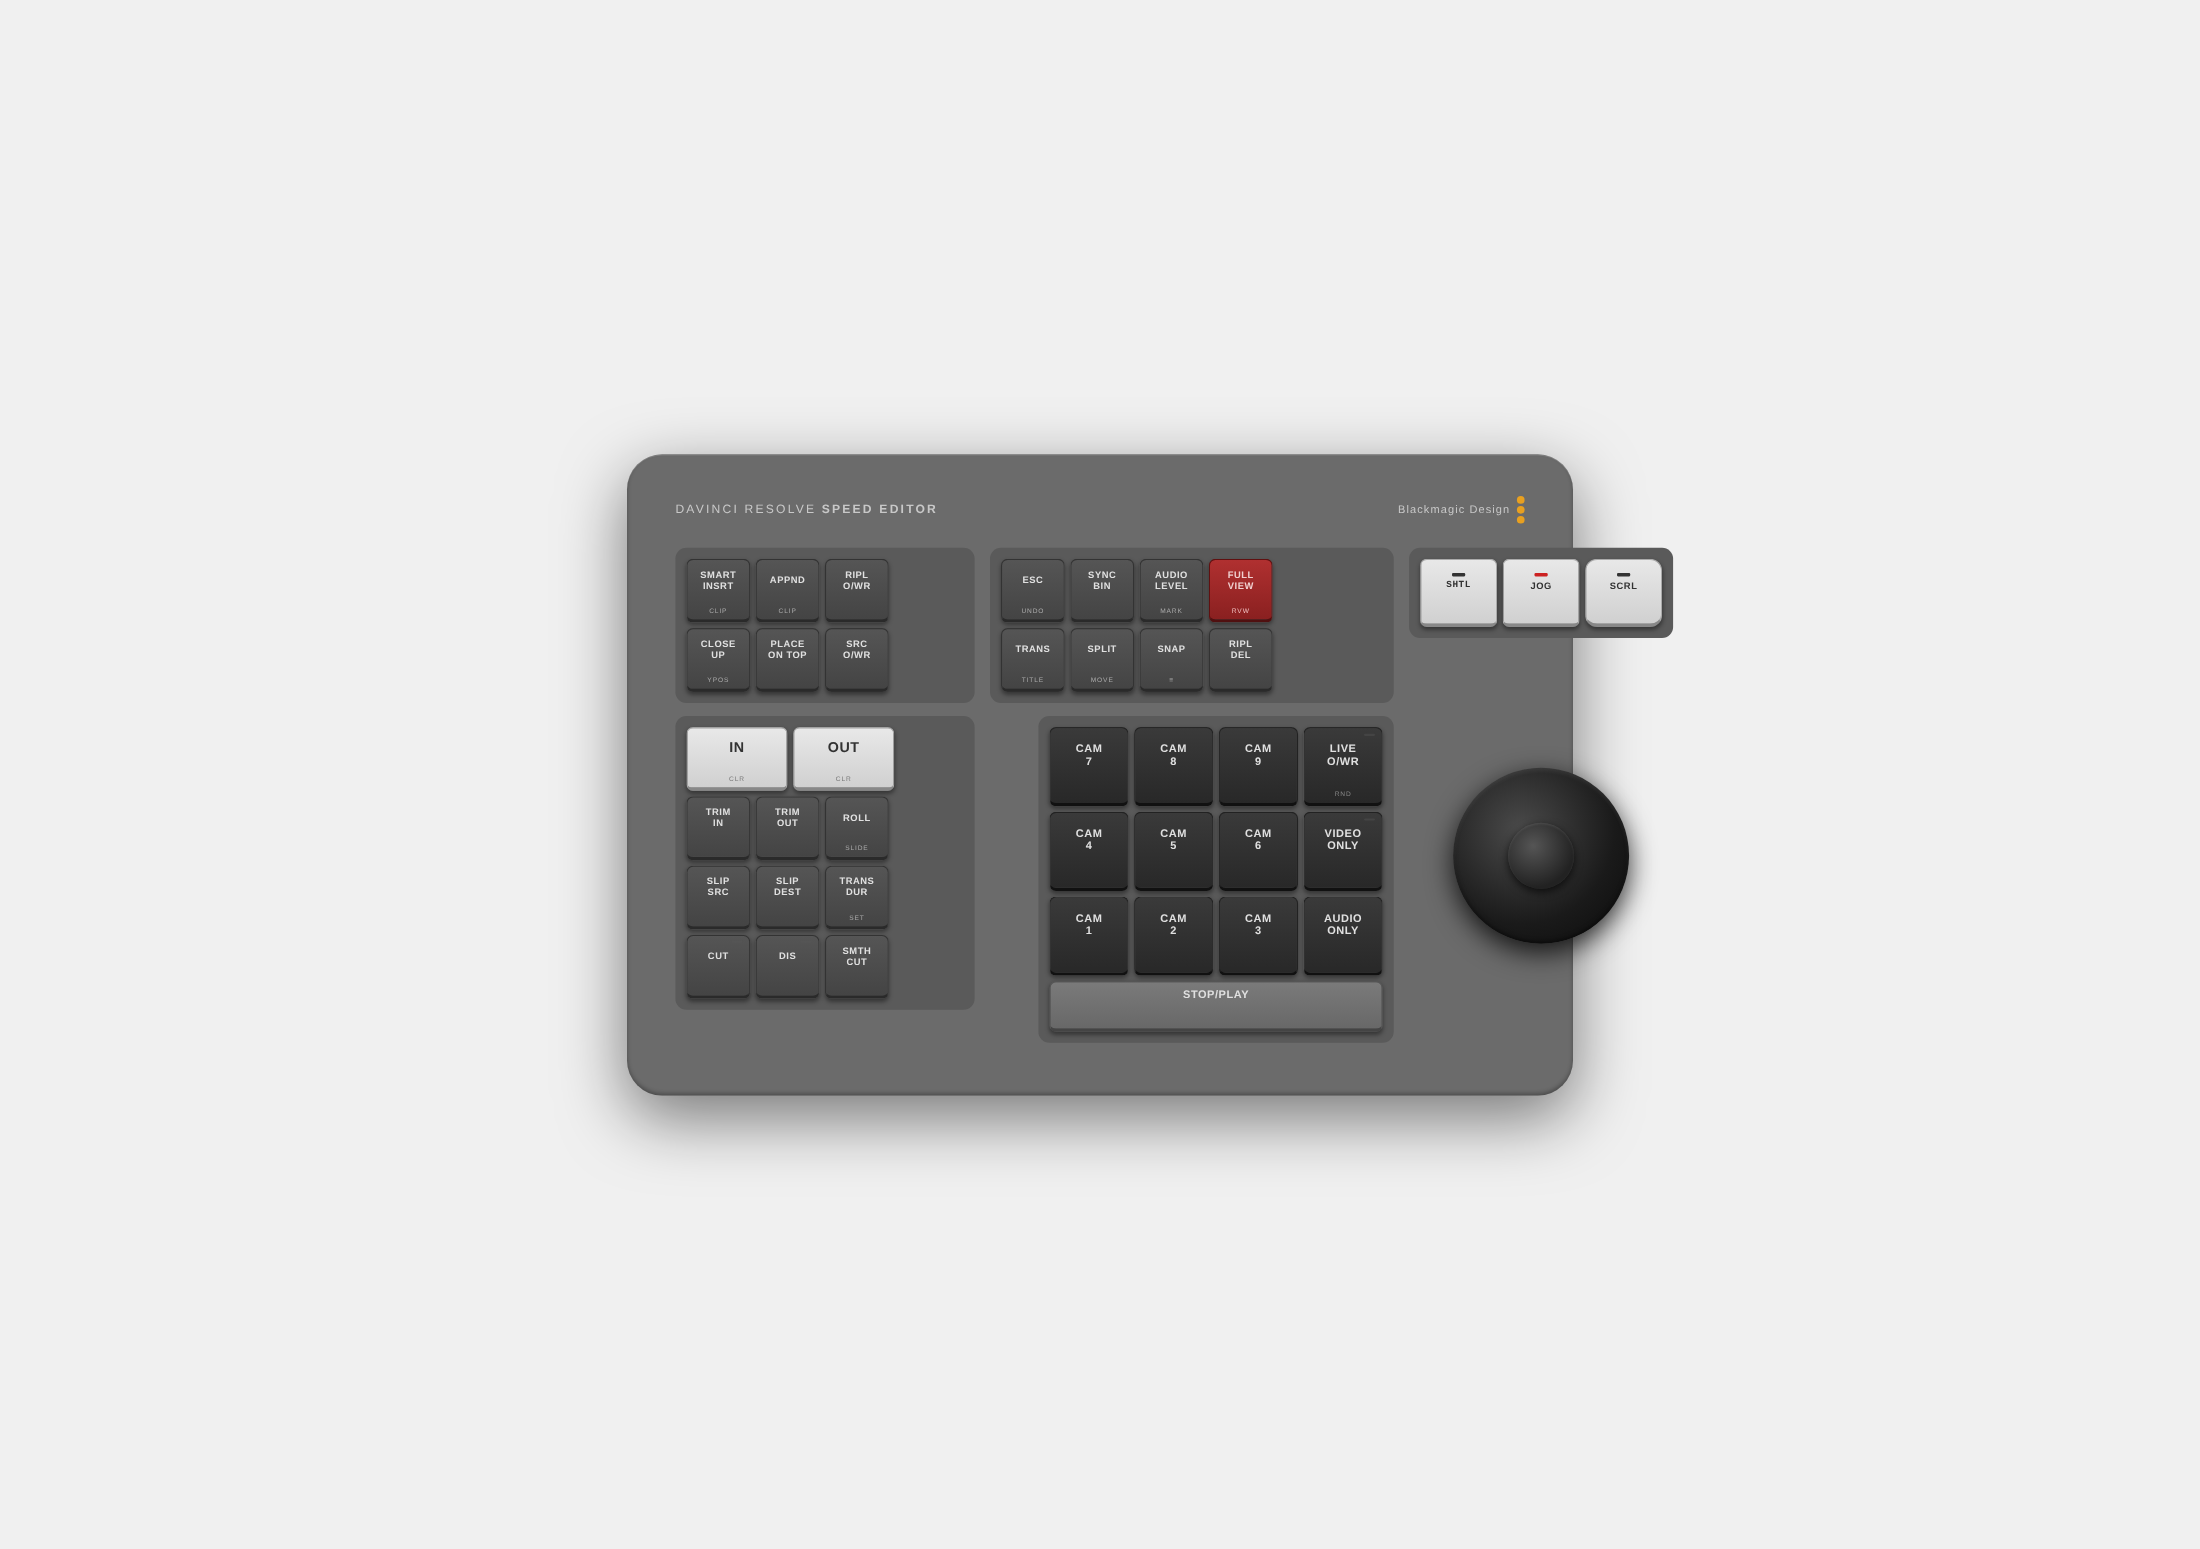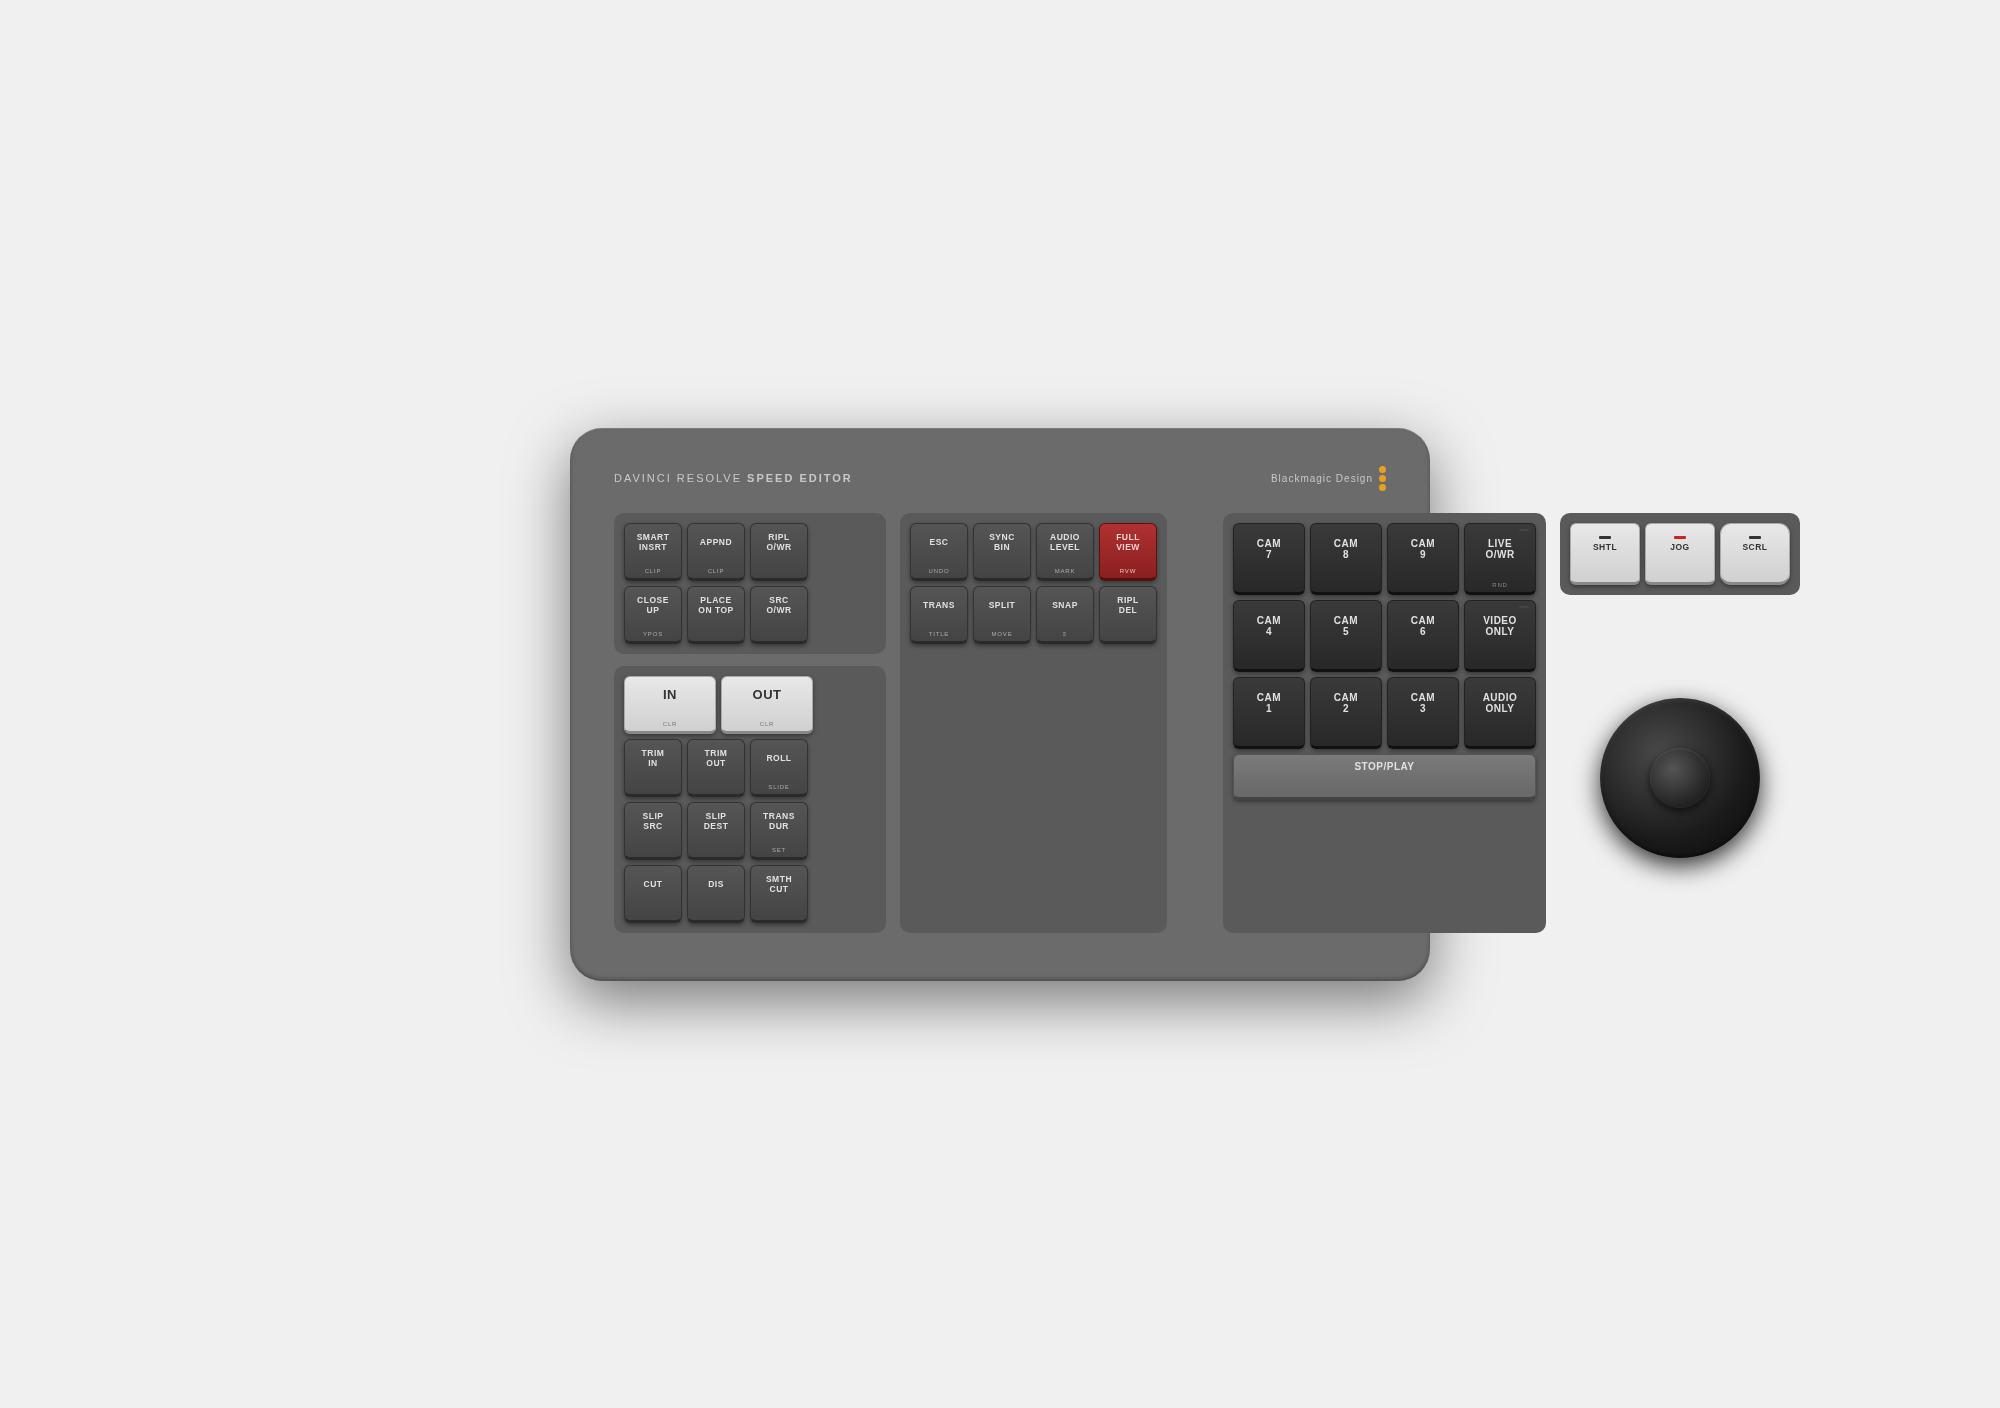--- a/index.html
+++ b/index.html
@@ -256,21 +256,21 @@
       width: 60px;
       height: 60px;
       border-radius: 50%;
       background: radial-gradient(circle at 38% 35%, #555, #222 70%);
       box-shadow: 0 3px 8px rgba(0,0,0,0.7), inset 0 1px 2px rgba(255,255,255,0.1);
     }
 
     
     .middle-section {
       display: flex;
-      flex-direction: row;
+      flex-direction: column;
       gap: 12px;
     }
 
     .function-group {
       background: #5a5a5a;
       border-radius: 10px;
       padding: 10px;
       display: flex;
       flex-direction: column;
       gap: 5px;
@@ -511,21 +511,21 @@
           </div>
         </div>
       </div>
     </div>
 
     <div class="right-section">
 
 
       <div class="key-group">
         <div class="key-row">
-          <div class="key shtl-key" style="min-width:70px; min-height:62px;">
+          <div class="key shtl-key" style="min-width:70px; min-height:62px;font-family:Liberation Mono, monospace;">
             <span class="key-indicator dark-indicator"></span>
             SHTL
             <span class="sub-label"></span>
           </div>
           <div class="key jog-key" style="min-width:70px; min-height:62px;">
             <span class="key-indicator red-indicator"></span>
             JOG
             <span class="sub-label"></span>
           </div>
           <div class="key scrl-key" style="min-width:70px; min-height:62px;border-radius:11px;">

